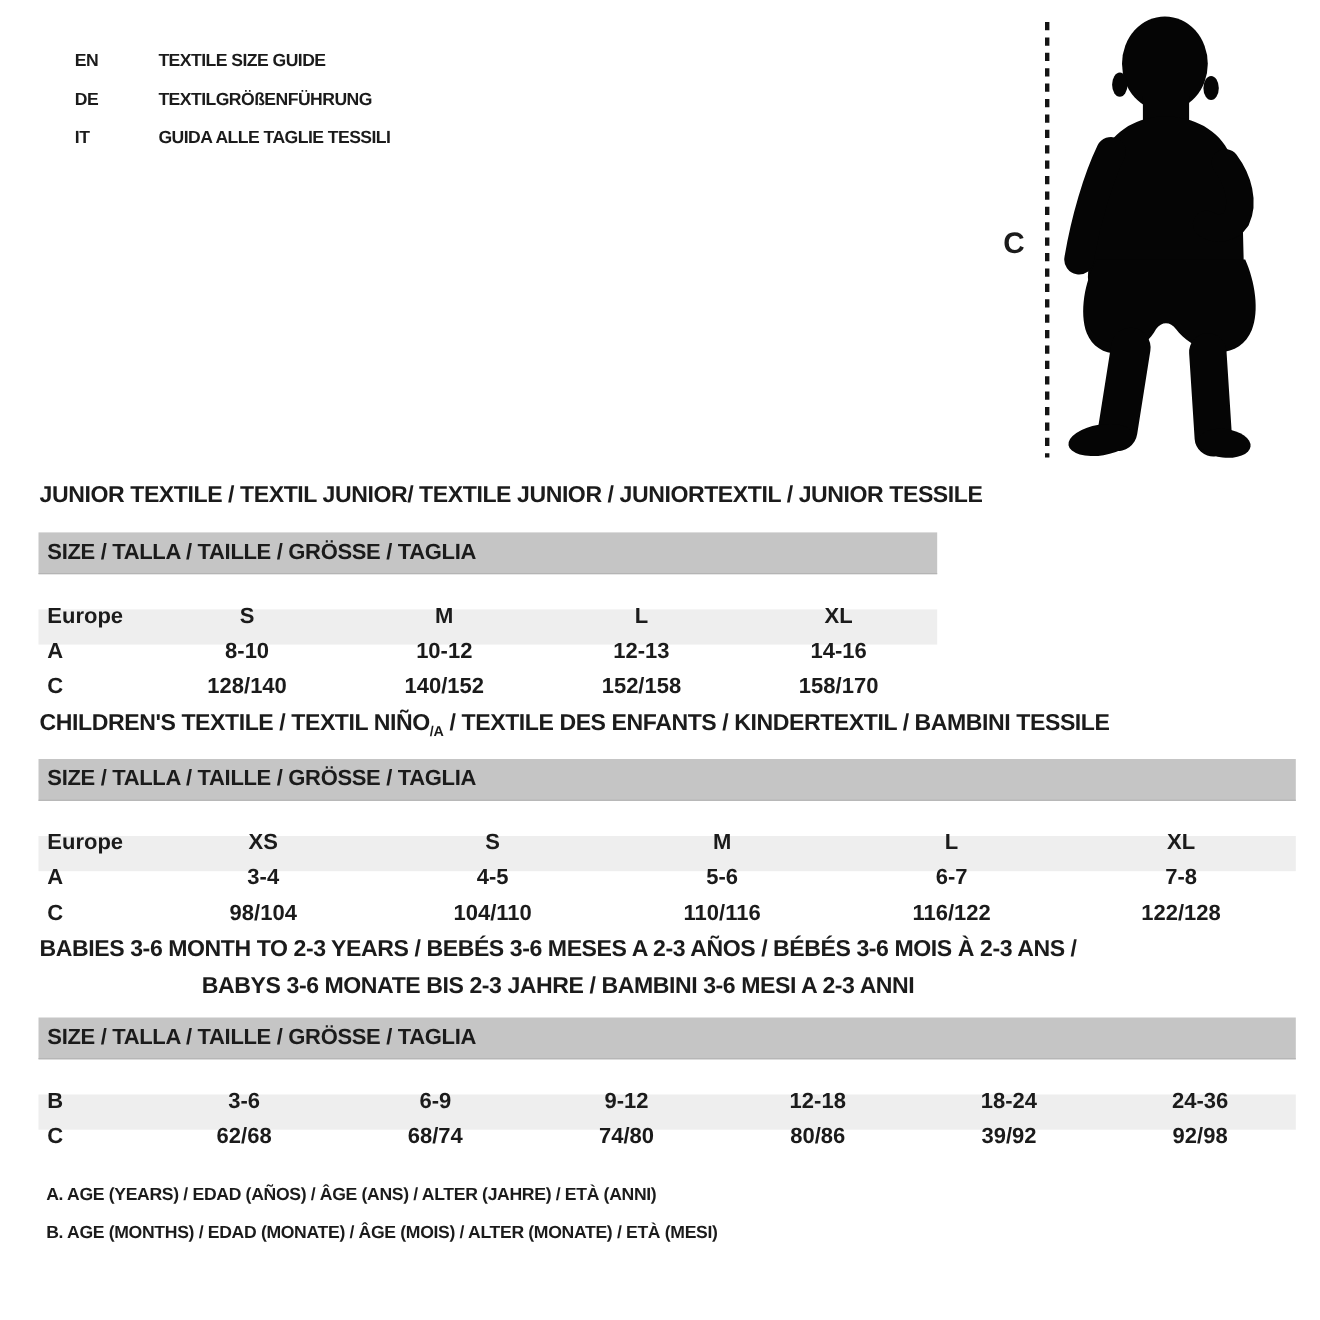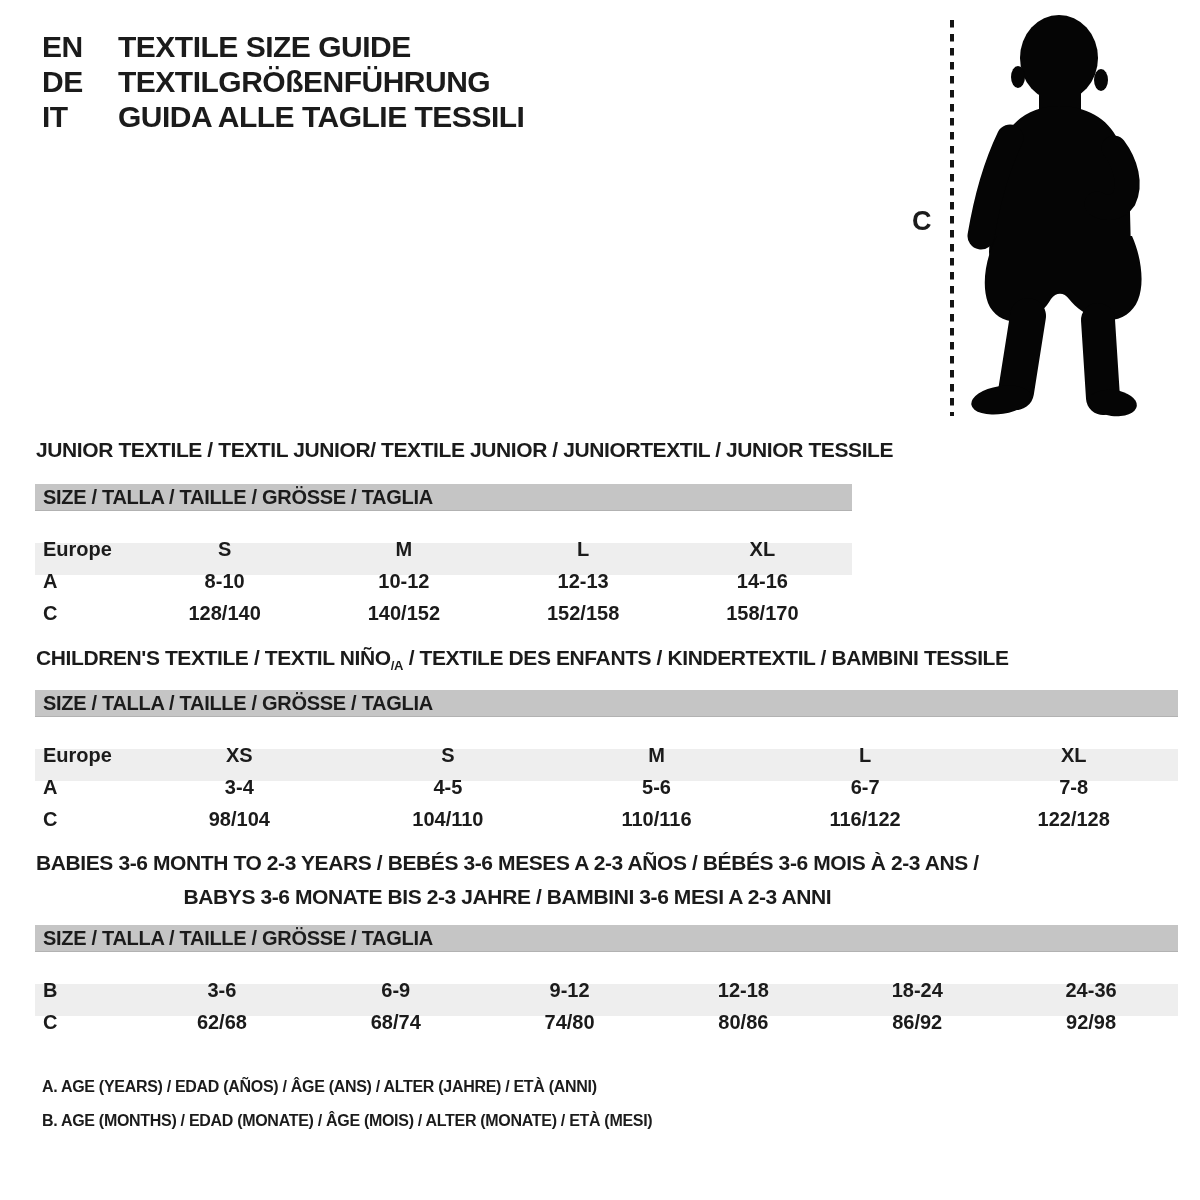--- a/index.html
+++ b/index.html
@@ -3,35 +3,35 @@
 <meta charset="utf-8">
 <style>
   html,body { margin:0; padding:0; background:#ffffff; }
   .page {
     position:relative; width:1200px; height:1200px; background:#ffffff;
     font-family:"Liberation Sans", sans-serif; font-weight:700; color:#1b1b1b;
     overflow:hidden;
   }
   
   .lang-block { position:absolute; left:42px; top:30px; }
-  .lang-row { display:flex; height:35px; align-items:flex-start; font-size:30px; letter-spacing:-0.5px; }
+  .lang-row { display:flex; height:35px; align-items:flex-end; font-size:16px; letter-spacing:-0.5px;margin-left:26px; }
   .lang-code { width:76px; flex:0 0 76px; }
   .lang-title { white-space:pre; }
   
   .figure-block { position:absolute; left:900px; top:0; width:300px; height:430px; }
   .figure-svg { position:absolute; left:0; top:0; }
   .figure-label { position:absolute; left:12px; top:206px; font-size:27px; }
   
   .section-title { position:absolute; left:36px; font-size:21px; letter-spacing:-0.4px; white-space:pre; line-height:34px;text-align:center; }
   .title-sub { font-size:13px; position:relative; top:5px; letter-spacing:-0.2px; }
   .sg-table { position:absolute; left:35px; }
   .t-narrow { width:817px; }
   .t-wide { width:1143px; }
   .size-bar {
-    height:27px; background:#c5c5c5; display:flex; align-items:center;
+    height:38px; background:#c5c5c5; display:flex; align-items:center;
     padding-left:8px; font-size:20px; letter-spacing:-0.3px;
     border-bottom:1px solid #b2b2b2; box-sizing:border-box;
   }
   .row { display:flex; height:32px; align-items:center; font-size:20px; }
   .row.shade { background:#eeeeee; }
   .cell { flex:1; text-align:center; white-space:pre;margin-top:45px; }
   .cell.label { flex:0 0 100px; text-align:left; padding-left:8px; box-sizing:border-box; }
   
   .legend { position:absolute; left:42px; top:1070px; font-size:16px; letter-spacing:-0.3px; }
   .legend-line { height:34px; line-height:34px; white-space:pre; }
@@ -147,21 +147,21 @@
       <div class="cell">12-18</div>
       <div class="cell">18-24</div>
       <div class="cell">24-36</div>
     </div>
     <div class="row shade">
       <div class="cell label">C</div>
       <div class="cell">62/68</div>
       <div class="cell">68/74</div>
       <div class="cell">74/80</div>
       <div class="cell">80/86</div>
-      <div class="cell">86/92</div>
+      <div class="cell">39/92</div>
       <div class="cell">92/98</div>
     </div>
   </div>
 
   <div class="legend">
     <div class="legend-line">A. AGE (YEARS) / EDAD (AÑOS) / ÂGE (ANS) / ALTER (JAHRE) / ETÀ (ANNI)</div>
     <div class="legend-line">B. AGE (MONTHS) / EDAD (MONATE) / ÂGE (MOIS) / ALTER (MONATE) / ETÀ (MESI)</div>
   </div>
 
 </div>

